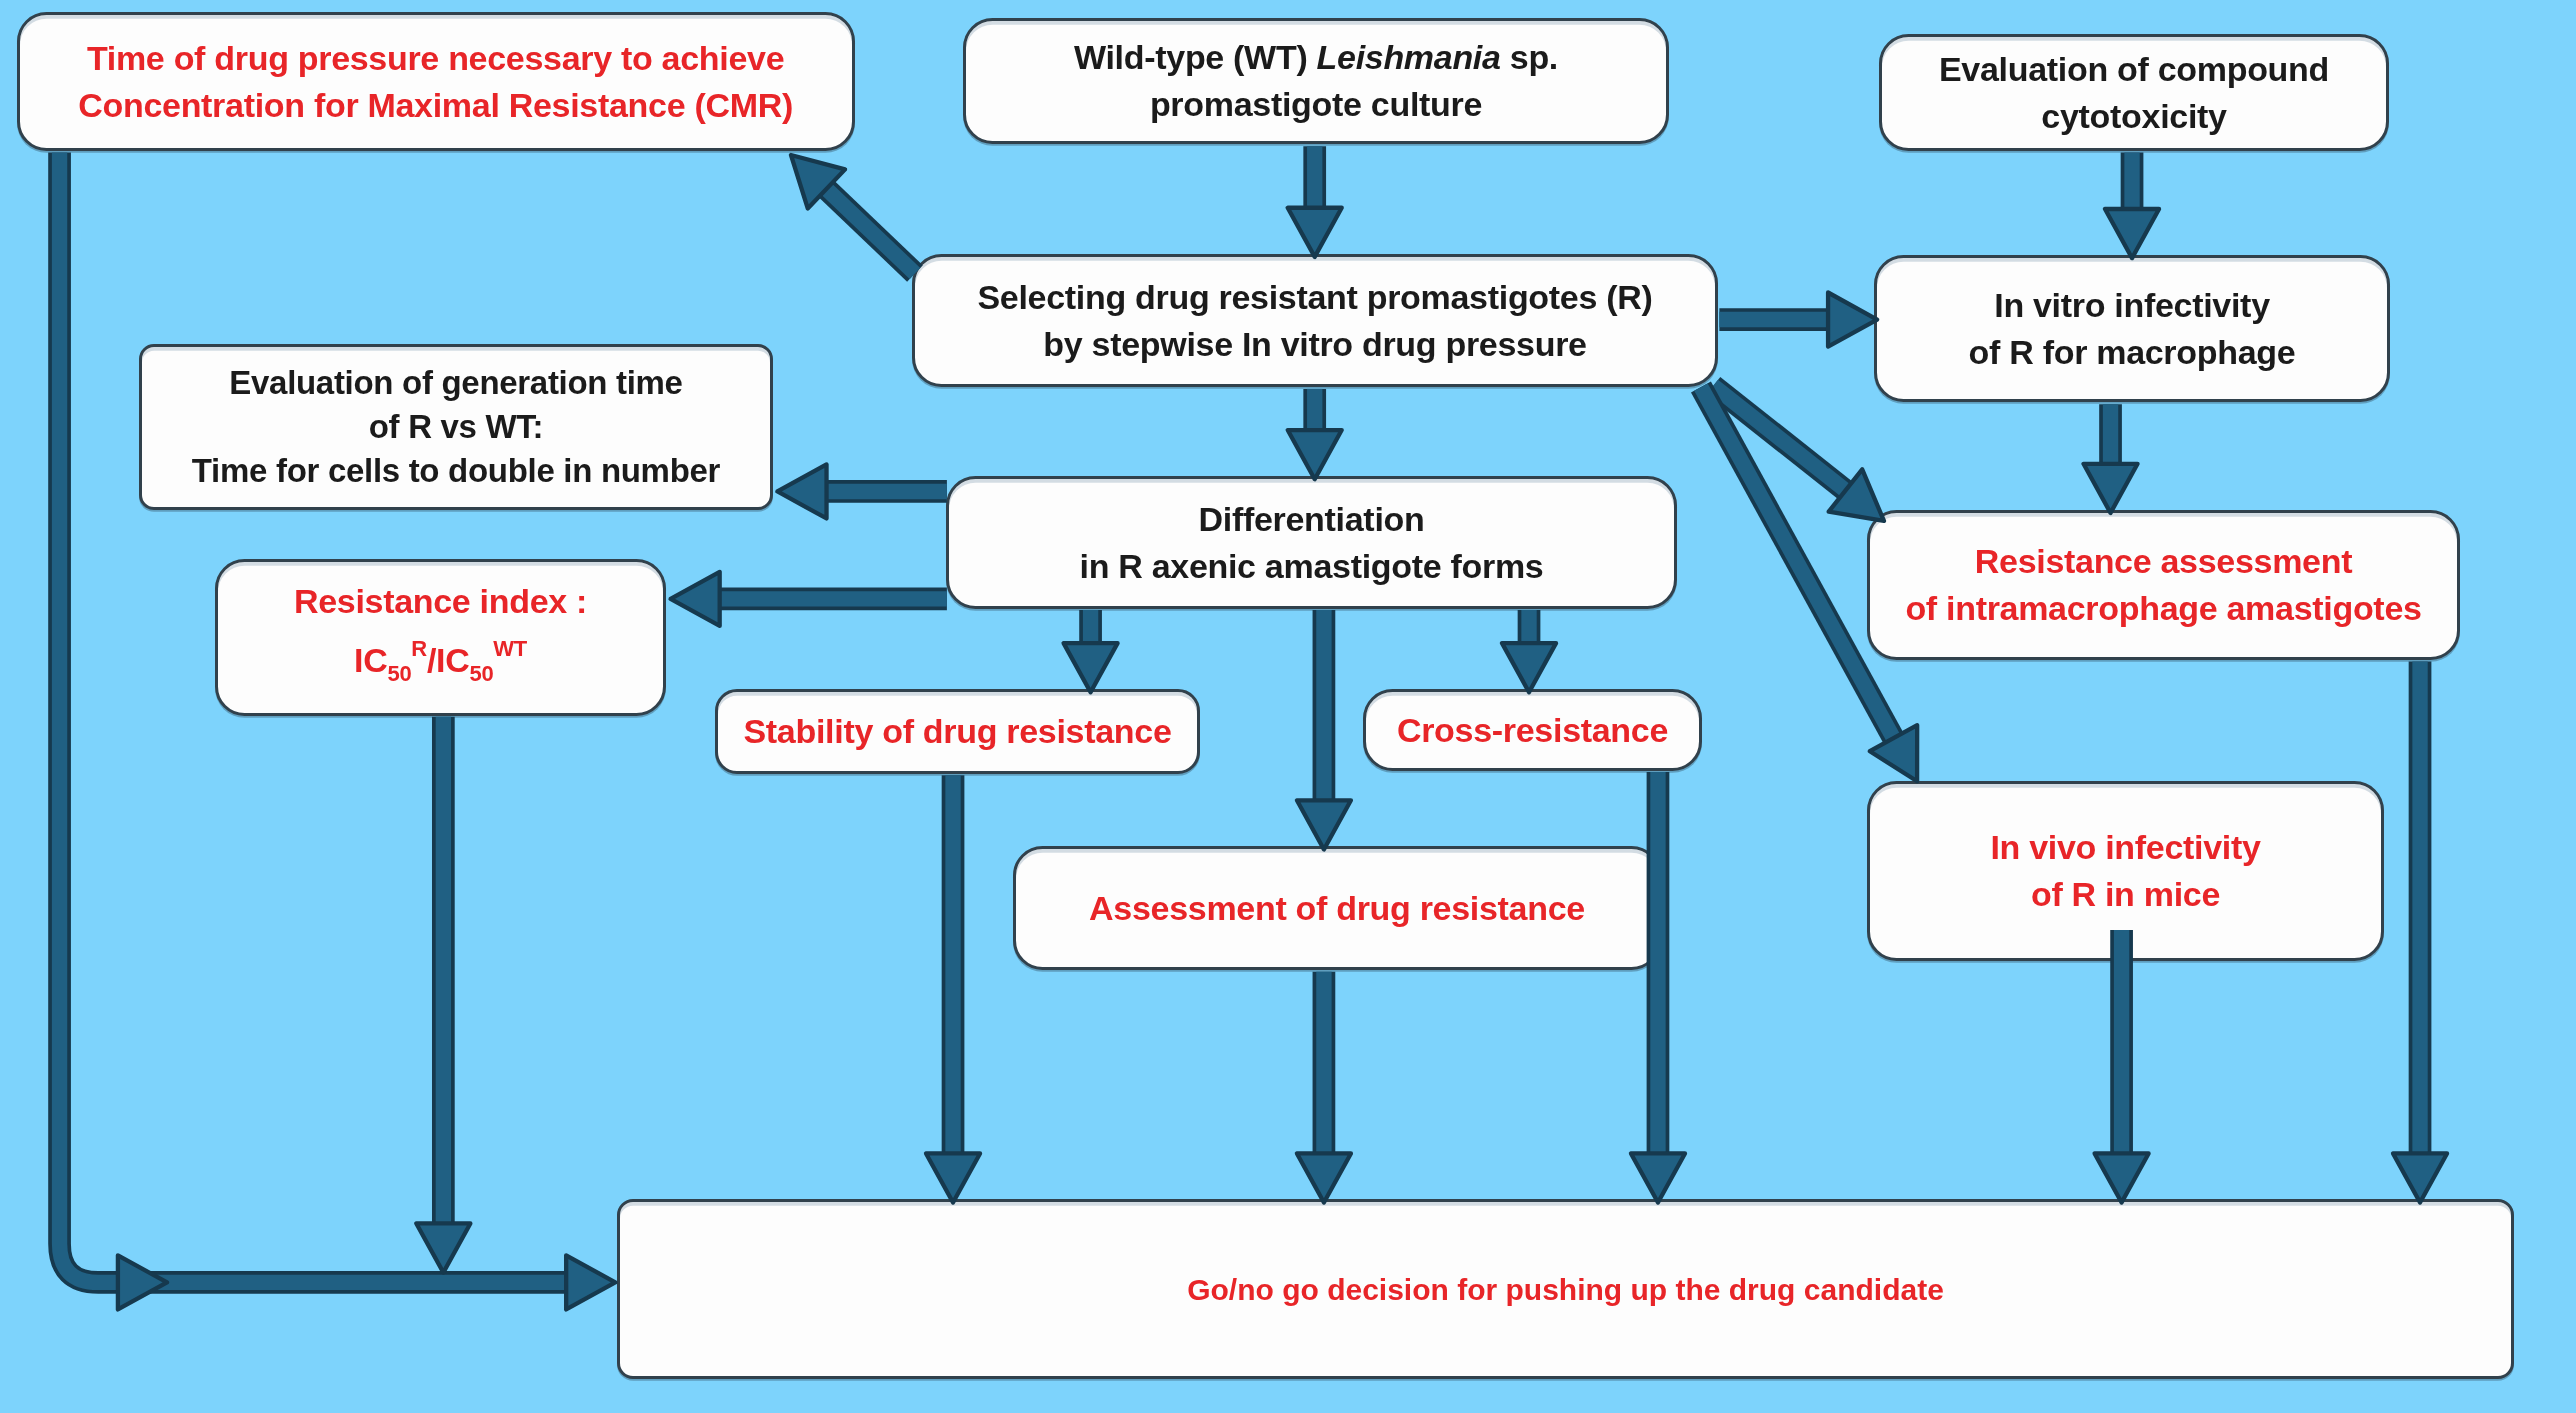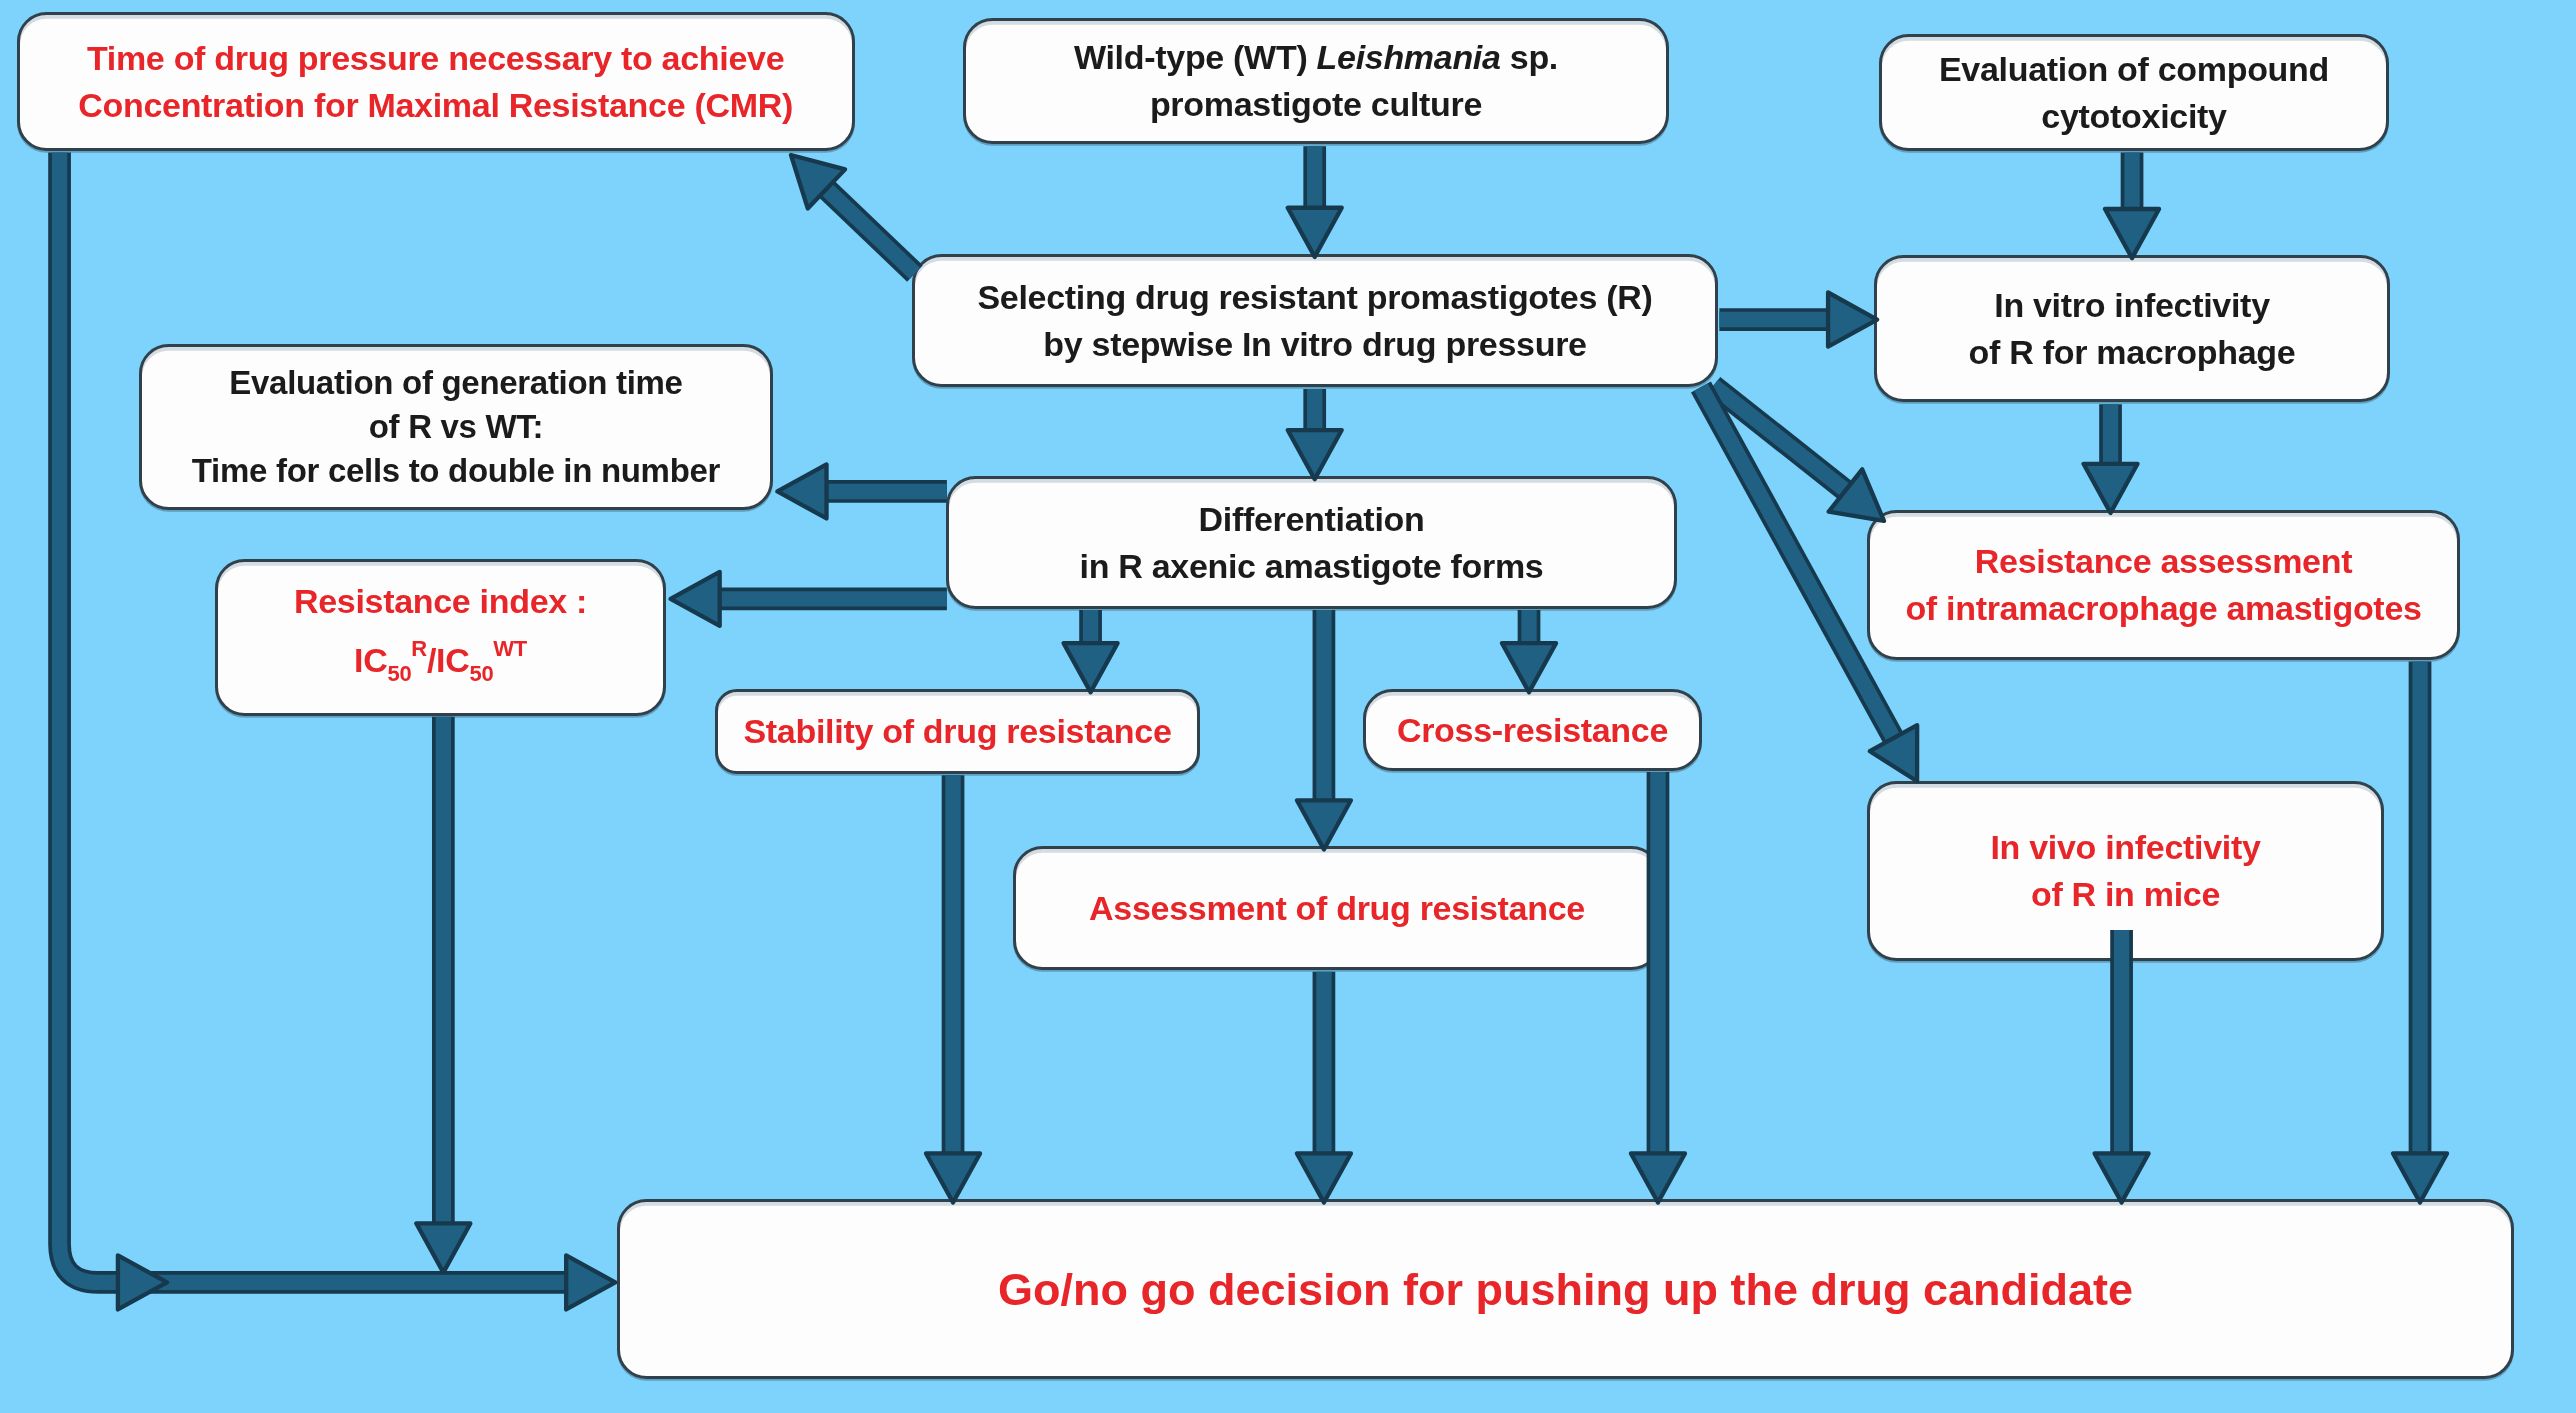--- a/index.html
+++ b/index.html
@@ -28,21 +28,21 @@
     color:var(--black-text,#1b1b1b);
     box-shadow:inset 0 3.7px 0 rgba(160,180,195,0.45), 0 1.8px 0 rgba(40,60,75,0.35);
     z-index:1;
   }
   .node .ln{white-space:nowrap;}
   .node.red{color:var(--red-text,#e82528);}
   .node i{font-style:italic;}
   .b{font-weight:800;}
   sub.f{font-size:22px;vertical-align:-8.6px;font-weight:600;}
   sup.f{font-size:22px;vertical-align:16px;font-weight:600;}
-  #gonogo-box{font-size:45px;letter-spacing:0;}
+  #gonogo-box{font-size:30px;letter-spacing:0;border-radius:16px;}
   #arrow-layer{
     position:absolute;left:0;top:0;width:2576px;height:1414px;
     z-index:2;pointer-events:none;
   }
 </style>
 </head>
 <body>
 
 <div id="canvas">
 
@@ -64,21 +64,21 @@
   <div class="node" id="selecting-box" style="left:912px;top:254px;width:806px;height:133px;">
     <div class="ln">Selecting drug resistant promastigotes (R)</div>
     <div class="ln">by stepwise In vitro drug pressure</div>
   </div>
 
   <div class="node" id="invitro-box" style="left:1874px;top:255px;width:516px;height:147px;">
     <div class="ln"><span class="b">In vitro</span><span> infectivity</span></div>
     <div class="ln">of R for macrophage</div>
   </div>
 
-  <div class="node" id="gentime-box" style="left:139px;top:344px;width:634px;height:166px;font-size:33px;line-height:44px;">
+  <div class="node" id="gentime-box" style="left:139px;top:344px;width:634px;height:166px;font-size:33px;line-height:44px;border-radius:15px;">
     <div class="ln">Evaluation of generation time</div>
     <div class="ln">of R vs WT:</div>
     <div class="ln">Time for cells to double in number</div>
   </div>
 
   <div class="node" id="diff-box" style="left:946px;top:476px;width:731px;height:133px;">
     <div class="ln">Differentiation</div>
     <div class="ln">in R axenic amastigote forms</div>
   </div>
 

